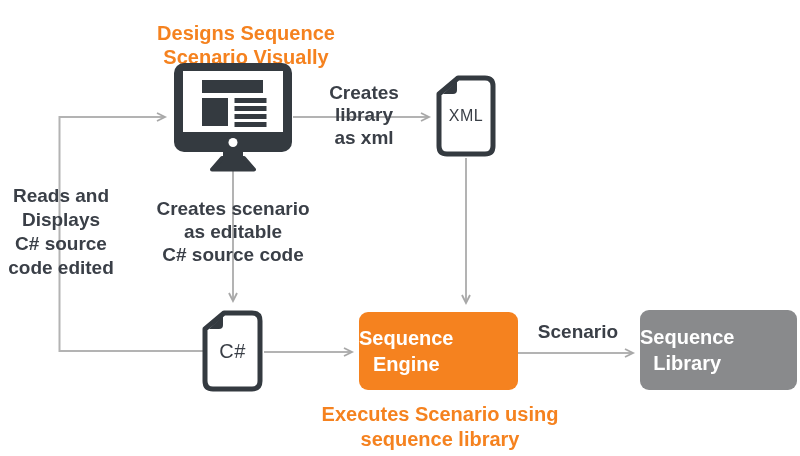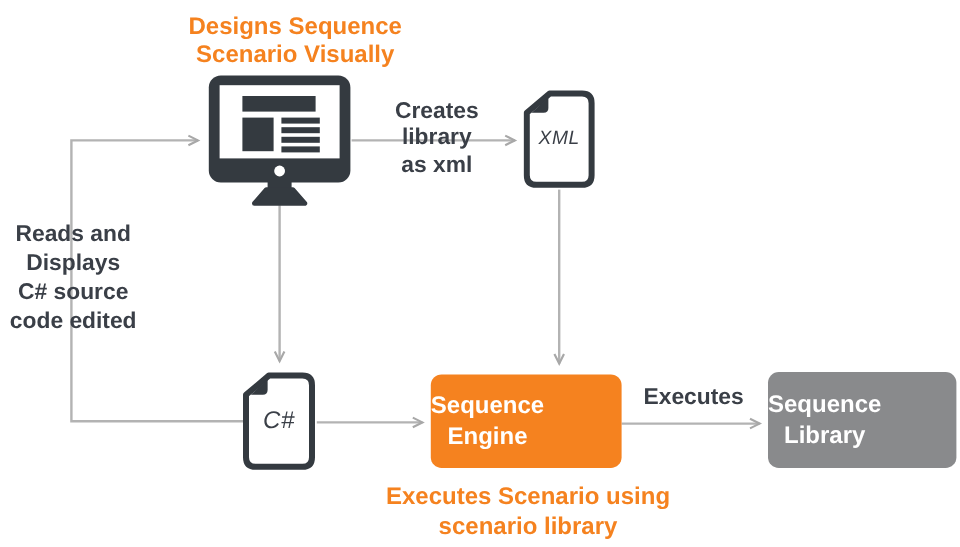--- a/index.html
+++ b/index.html
@@ -27,28 +27,28 @@
   }
   .txt-orange {
     position: absolute;
     text-align: center;
     white-space: pre-line;
     color: #F5821F;
     font-weight: 700;
     font-size: 20px;
     line-height: 1.2;
   }
-  .title      { left: 121px; top: 10px;   width: 250px; }
+  .title      { left: 121px; top: 21px;   width: 250px; }
   .reads      { left: 0px;   top: 184px; width: 122px; line-height: 1.26; }
   .editable   { left: 138px; top: 197px; width: 190px; }
   .asxml      { left: 305px; top: 82px;  width: 118px; line-height: 1.18; }
   .reference  { left: 525px; top: 320px; width: 106px; }
   .executes   { left: 312px; top: 402px; width: 256px; line-height: 1.25; }
 
-  .icon { position: absolute; font-style: italic; }
+  .icon { position: absolute; }
   .icon svg { display: block; }
   .monitor { left: 173px; top: 62px;  width: 120px; height: 110px; }
   .xmldoc  { left: 436px; top: 75px;  width: 60px;  height: 82px; }
   .csdoc   { left: 202px; top: 310px; width: 61px;  height: 82px; }
   .doc-label {
     position: absolute; left: 0; top: 0; width: 100%; height: 100%;
     display: flex; align-items: center; justify-content: center;
     color: #3A3F47; font-weight: 500; letter-spacing: 0.5px;
   }
   .xmldoc .doc-label { font-size: 16px; }
@@ -126,20 +126,23 @@
   </div>
   <div class="box library">
     <span>Sequence
 Library</span>
   </div>
 
   <div class="txt reads">Reads and
 Displays
 C# source
 code edited</div>
+  <div class="txt editable">Creates scenario
+as editable
+C# source code</div>
   <div class="txt asxml">Creates
 library
 as xml</div>
-  <div class="txt reference">Executes</div>
+  <div class="txt reference">Scenario</div>
   <div class="txt-orange executes">Executes Scenario using
-scenario library</div>
+sequence library</div>
 
 </div>
 
 </body></html>

